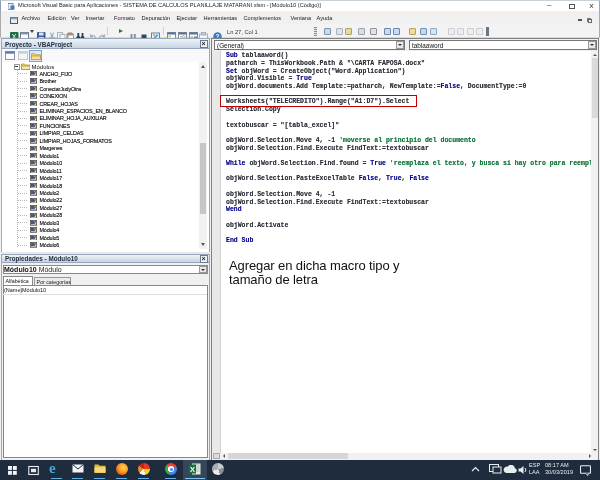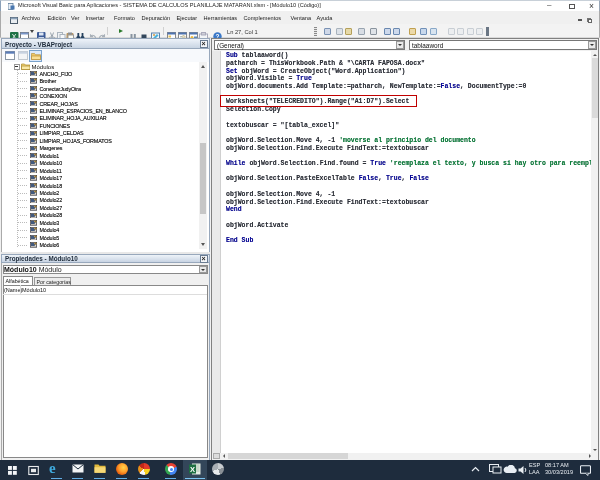--- a/index.html
+++ b/index.html
@@ -461,20 +461,21 @@
 
 objWord.Selection.Move 4, -1
 objWord.Selection.Find.Execute FindText:=textobuscar
 <span class="k">Wend</span>
 
 objWord.Activate
 
 <span class="k">End Sub</span></pre>
     </div>
 <div class="abs" style="left:219.5px;top:95.3px;width:197px;height:11.8px;border:1.6px solid #c00000;"></div>
+<div class="abs" style="left:229px;top:258.5px;font-size:13px;line-height:14.5px;color:#111;letter-spacing:-0.1px;">Agregar en dicha macro tipo y<br>tamaño de letra</div>
 <div class="abs sbtrack" style="left:591px;top:51px;width:7px;height:401.5px;"></div>
 <div class="abs arr" style="left:592.5px;top:53.5px;border-left:2.2px solid transparent;border-right:2.2px solid transparent;border-bottom:2.8px solid #555;"></div>
 <div class="abs arr" style="left:592.5px;top:448.5px;border-left:2.2px solid transparent;border-right:2.2px solid transparent;border-top:2.8px solid #555;"></div>
 <div class="abs" style="left:591.5px;top:58px;width:6px;height:60px;background:#dadada;"></div>
 <div class="abs sbtrack" style="left:212px;top:452.5px;width:386px;height:7px;"></div>
 <div class="abs" style="left:213px;top:453px;width:7px;height:6px;background:#dcdcdc;border:1px solid #aaa;"></div>
 <div class="abs arr" style="left:223px;top:454px;border-top:2.2px solid transparent;border-bottom:2.2px solid transparent;border-right:2.8px solid #555;"></div>
 <div class="abs arr" style="left:589px;top:454px;border-top:2.2px solid transparent;border-bottom:2.2px solid transparent;border-left:2.8px solid #555;"></div>
 <div class="abs" style="left:228px;top:453.2px;width:120px;height:5.6px;background:#d6d6d6;"></div>
 <div class="abs" id="taskbar"></div>

